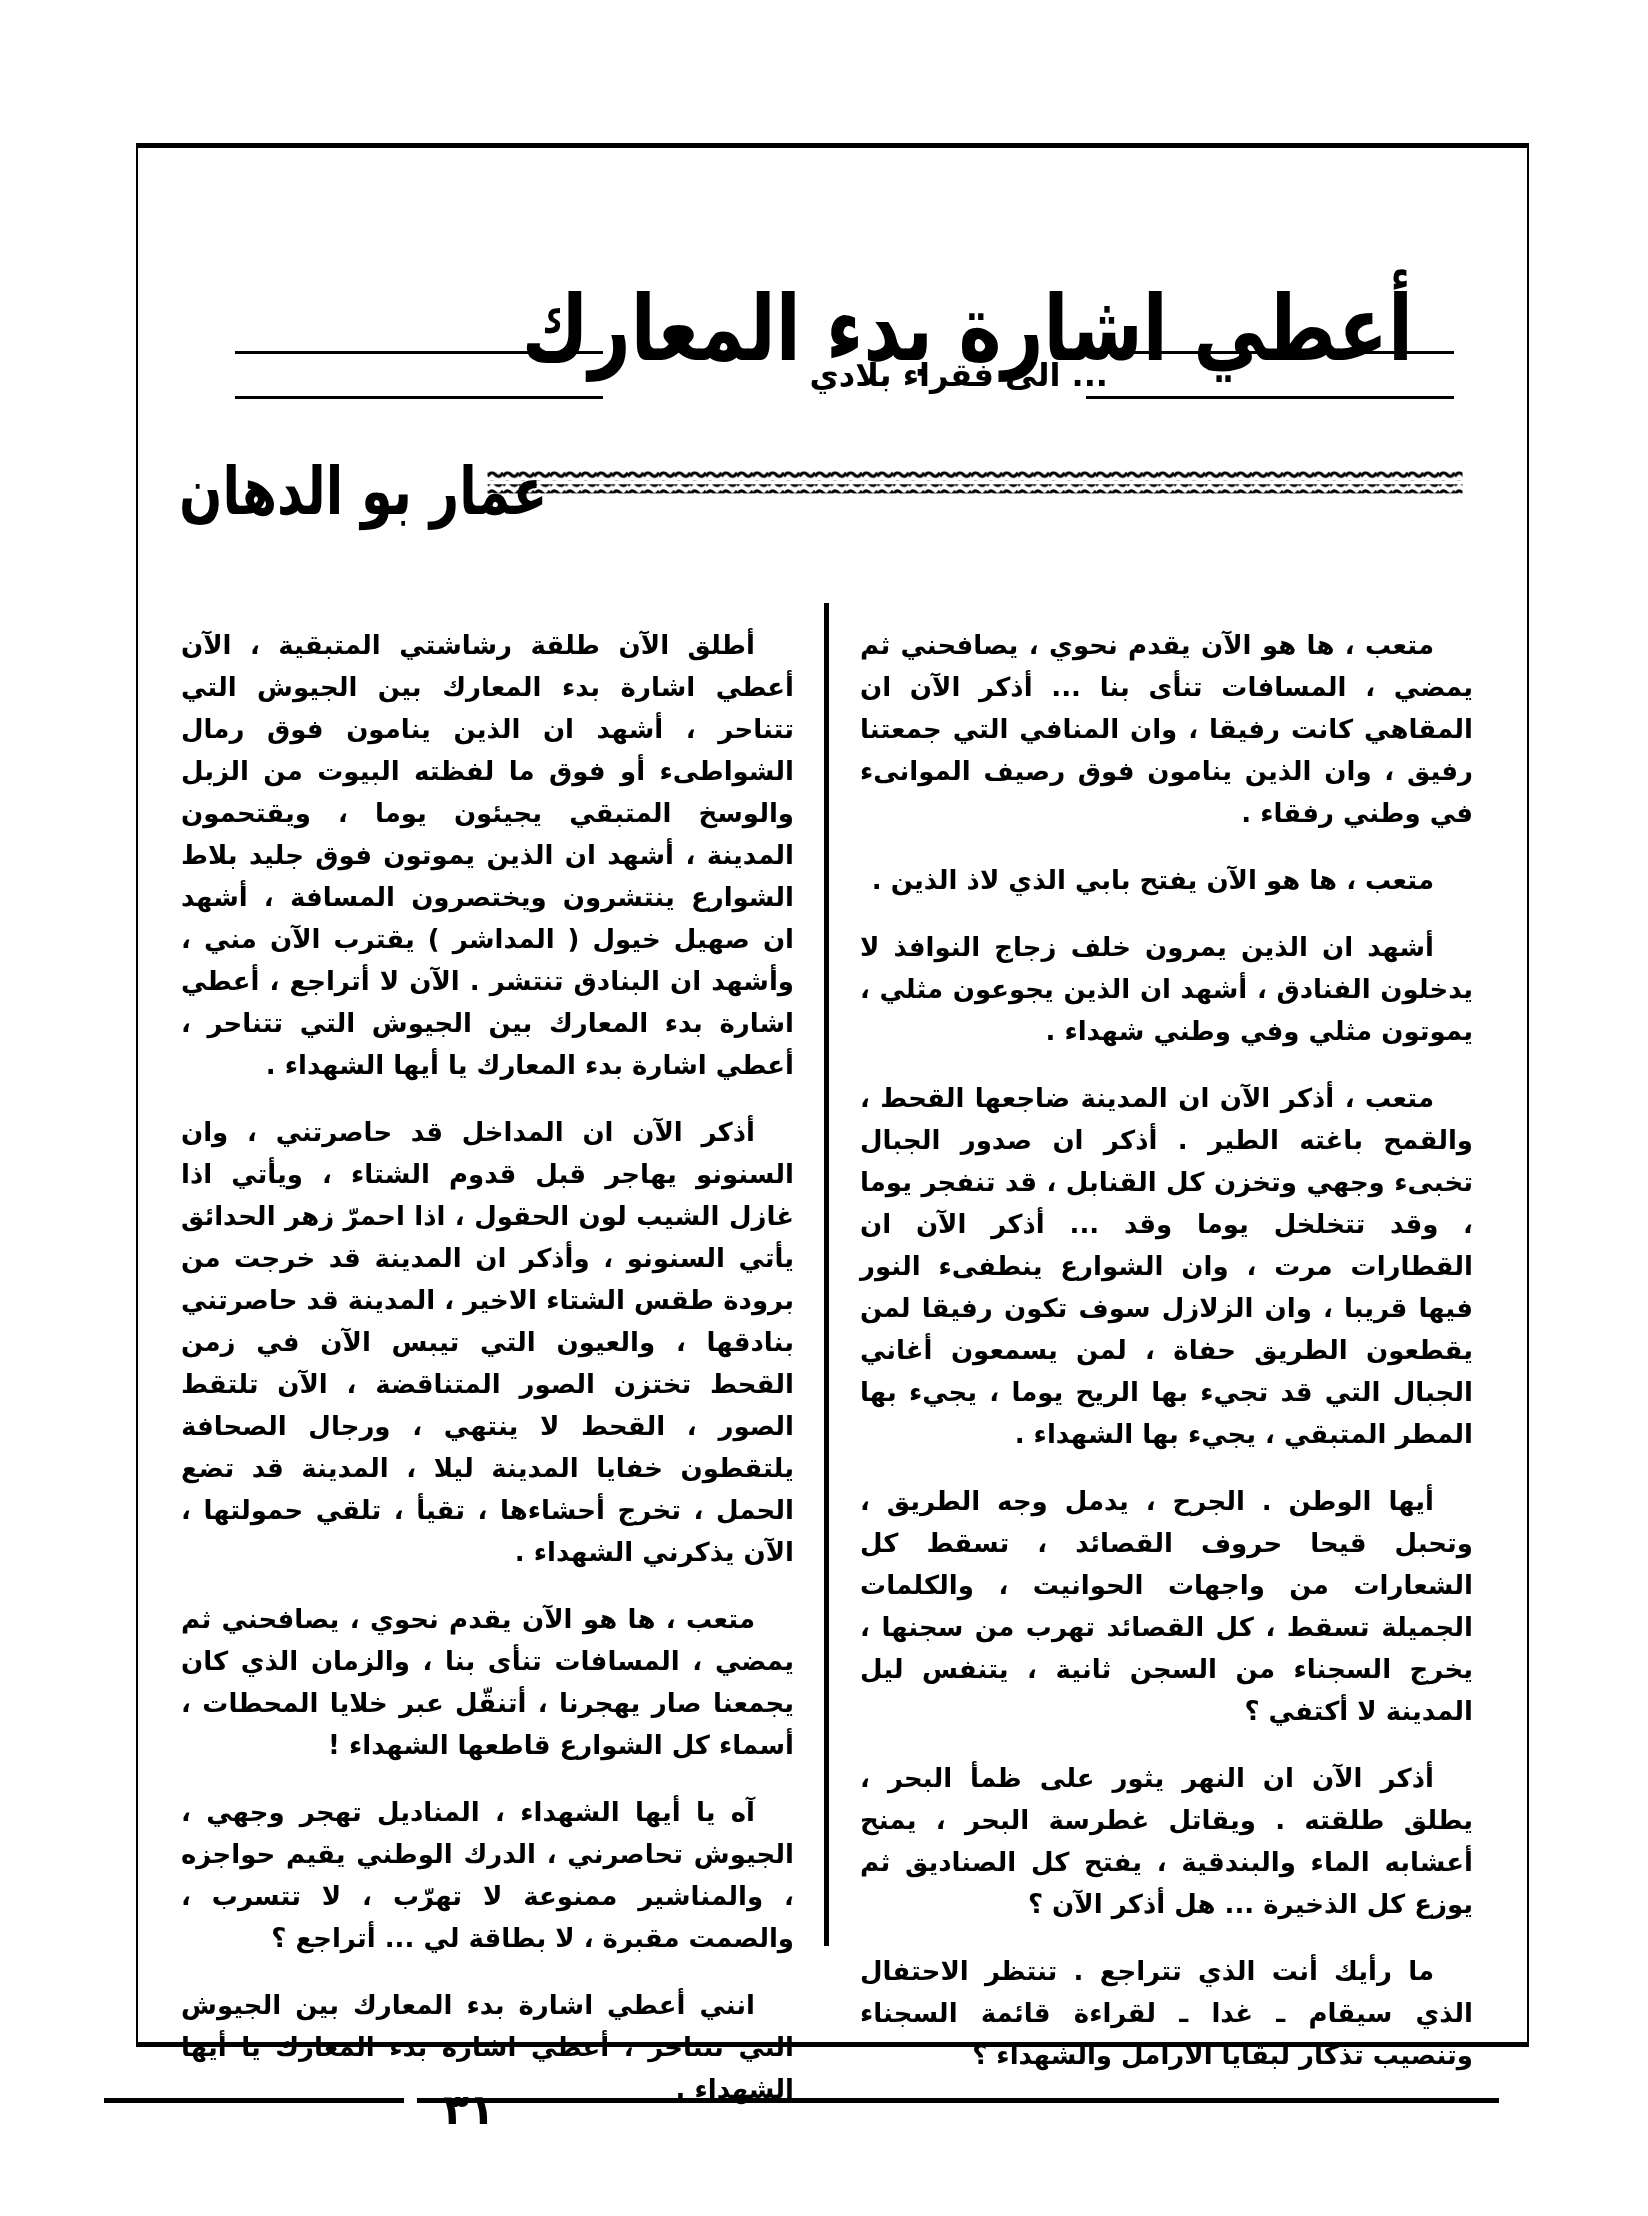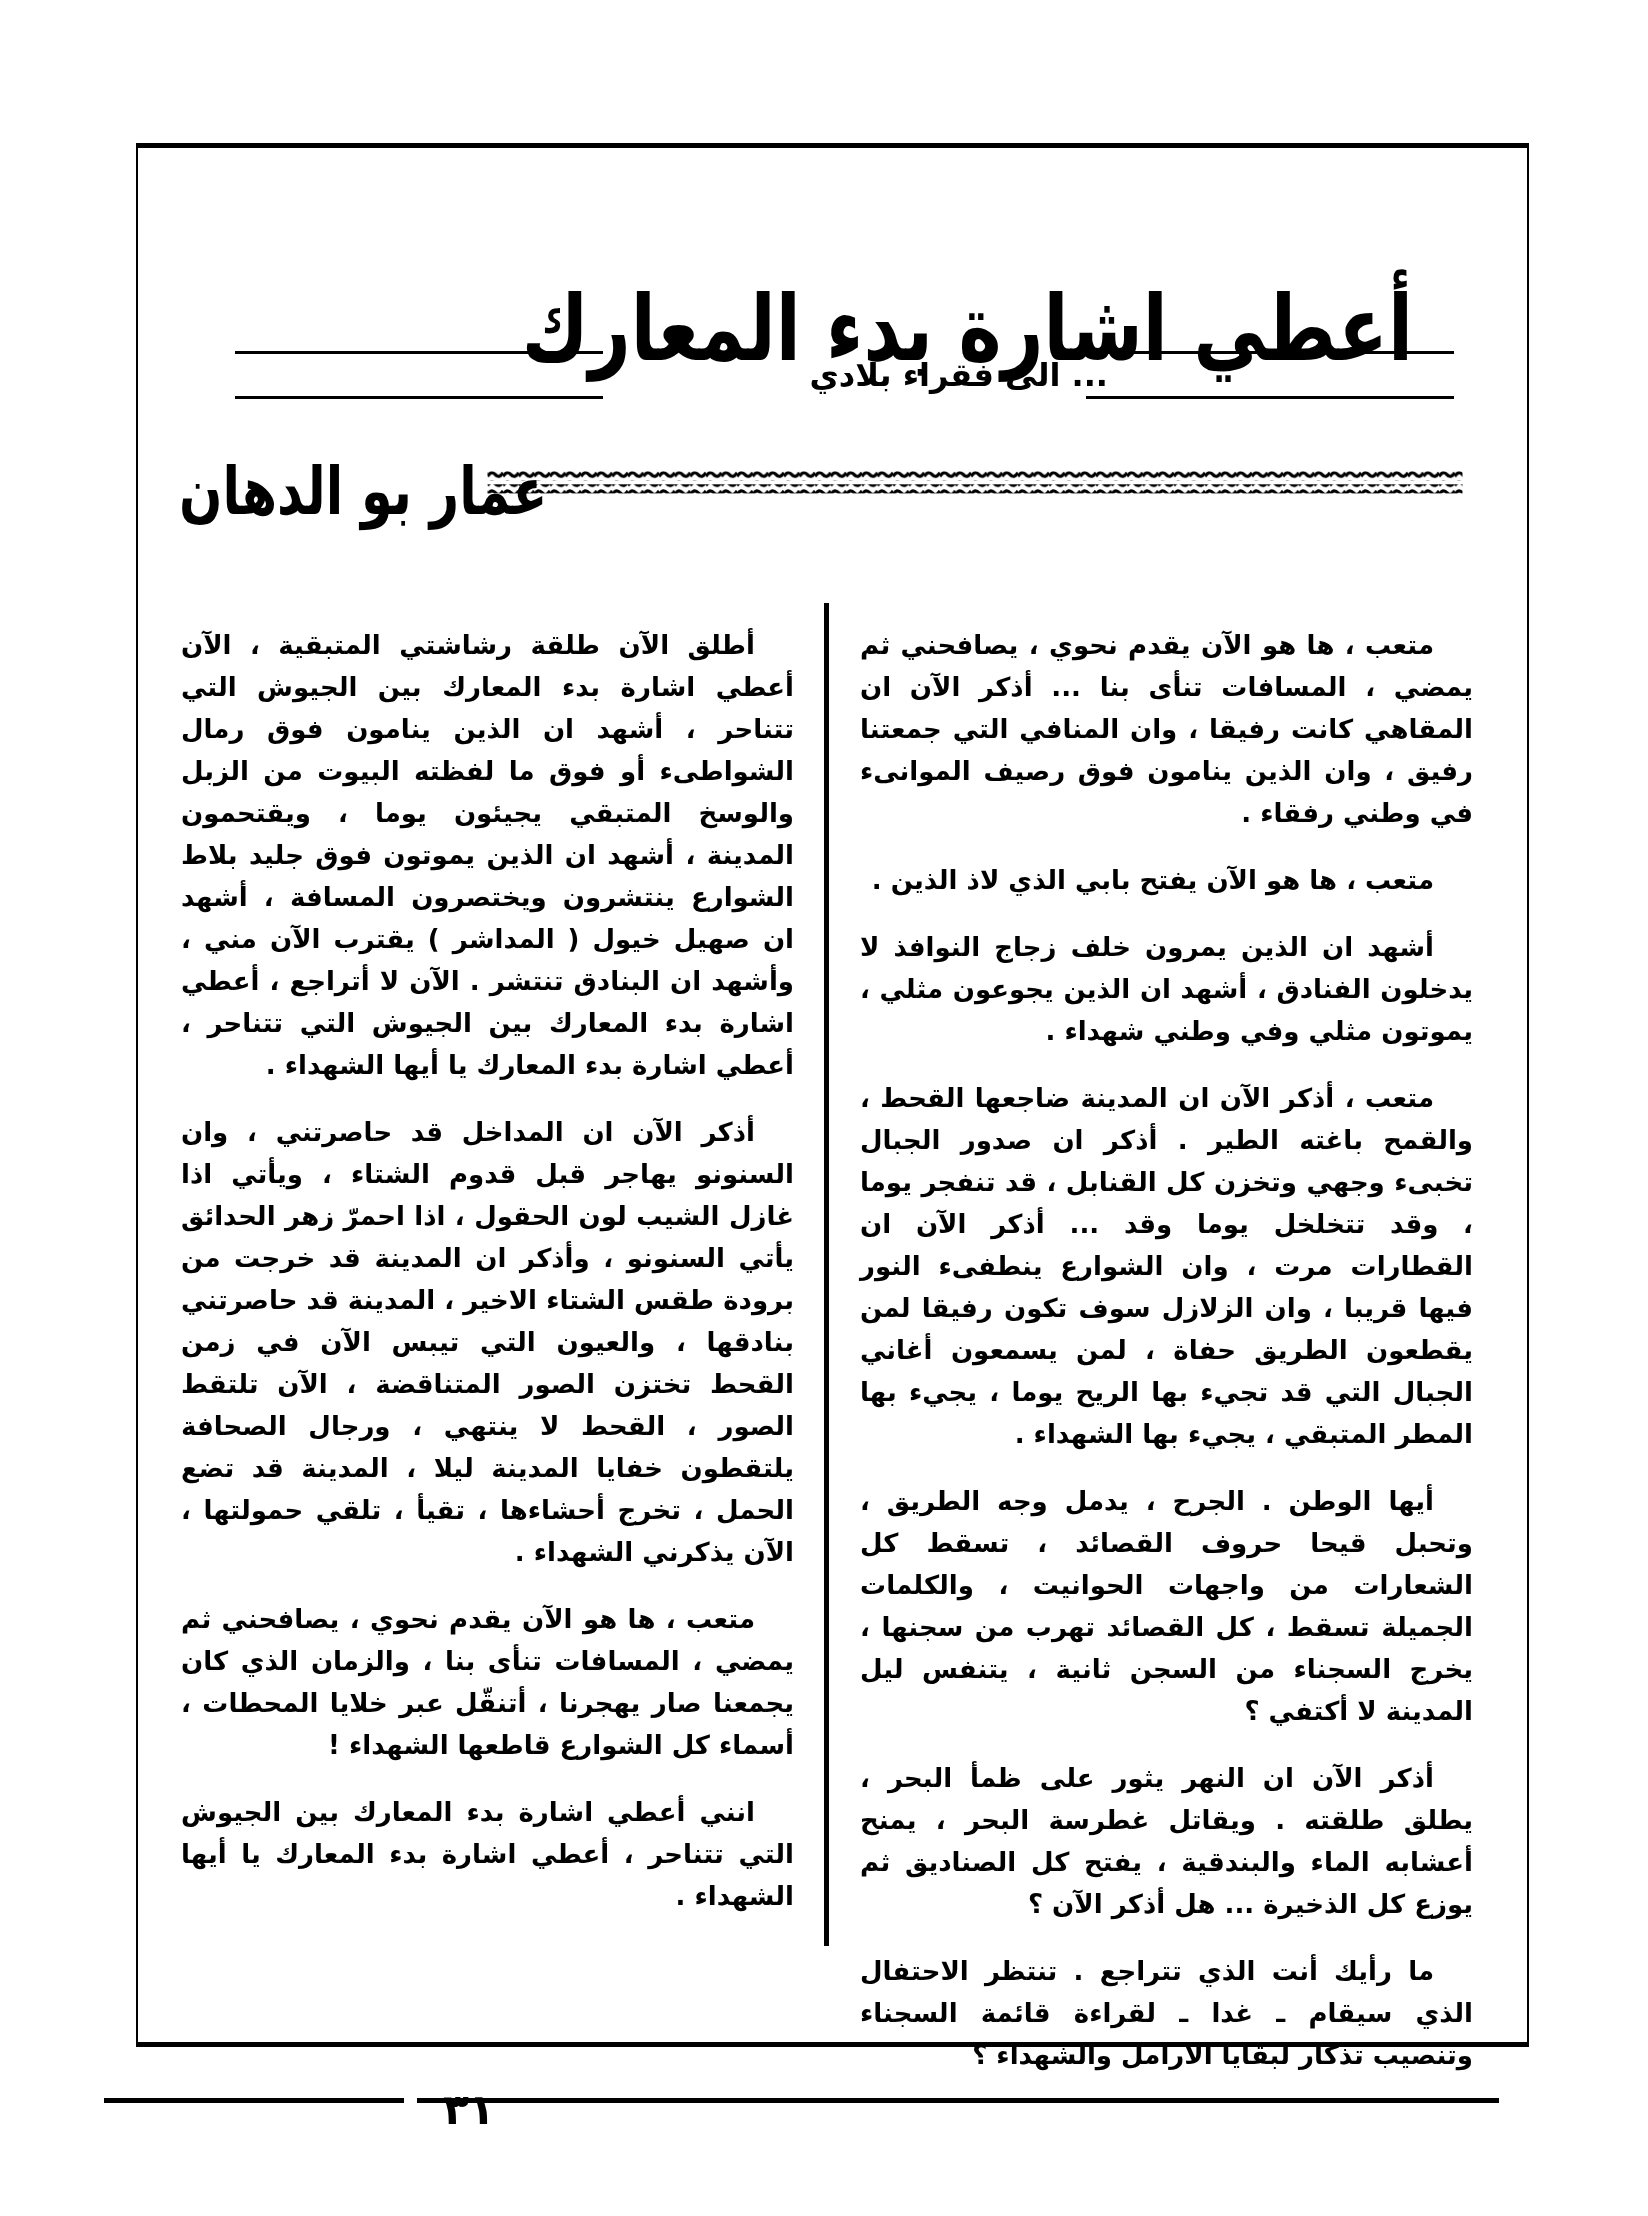--- a/index.html
+++ b/index.html
@@ -181,20 +181,21 @@
   <p>أذكر الآن ان النهر يثور على ظمأ البحر ، يطلق طلقته . ويقاتل غطرسة البحر ، يمنح أعشابه الماء والبندقية ، يفتح كل الصناديق ثم يوزع كل الذخيرة ... هل أذكر الآن ؟</p>
   <p>ما رأيك أنت الذي تتراجع . تنتظر الاحتفال الذي سيقام ـ غدا ـ لقراءة قائمة السجناء وتنصيب تذكار لبقايا الارامل والشهداء ؟</p>
 </div>
 
 <div class="col-divider"></div>
 
 <div class="column left-col">
   <p>أطلق الآن طلقة رشاشتي المتبقية ، الآن أعطي اشارة بدء المعارك بين الجيوش التي تتناحر ، أشهد ان الذين ينامون فوق رمال الشواطىء أو فوق ما لفظته البيوت من الزبل والوسخ المتبقي يجيئون يوما ، ويقتحمون المدينة ، أشهد ان الذين يموتون فوق جليد بلاط الشوارع ينتشرون ويختصرون المسافة ، أشهد ان صهيل خيول ( المداشر ) يقترب الآن مني ، وأشهد ان البنادق تنتشر . الآن لا أتراجع ، أعطي اشارة بدء المعارك بين الجيوش التي تتناحر ، أعطي اشارة بدء المعارك يا أيها الشهداء .</p>
   <p>أذكر الآن ان المداخل قد حاصرتني ، وان السنونو يهاجر قبل قدوم الشتاء ، ويأتي اذا غازل الشيب لون الحقول ، اذا احمرّ زهر الحدائق يأتي السنونو ، وأذكر ان المدينة قد خرجت من برودة طقس الشتاء الاخير ، المدينة قد حاصرتني بنادقها ، والعيون التي تيبس الآن في زمن القحط تختزن الصور المتناقضة ، الآن تلتقط الصور ، القحط لا ينتهي ، ورجال الصحافة يلتقطون خفايا المدينة ليلا ، المدينة قد تضع الحمل ، تخرج أحشاءها ، تقيأ ، تلقي حمولتها ، الآن يذكرني الشهداء .</p>
   <p>متعب ، ها هو الآن يقدم نحوي ، يصافحني ثم يمضي ، المسافات تنأى بنا ، والزمان الذي كان يجمعنا صار يهجرنا ، أتنقّل عبر خلايا المحطات ، أسماء كل الشوارع قاطعها الشهداء !</p>
+  <p>آه يا أيها الشهداء ، المناديل تهجر وجهي ، الجيوش تحاصرني ، الدرك الوطني يقيم حواجزه ، والمناشير ممنوعة لا تهرّب ، لا تتسرب ، والصمت مقبرة ، لا بطاقة لي ... أتراجع ؟</p>
   <p>انني أعطي اشارة بدء المعارك بين الجيوش التي تتناحر ، أعطي اشارة بدء المعارك يا أيها الشهداء .</p>
 </div>
 
 <div class="footer-row">
   <div class="footer-rule left"></div>
   <div class="page-number">٣١</div>
   <div class="footer-rule right"></div>
 </div>
 
 

